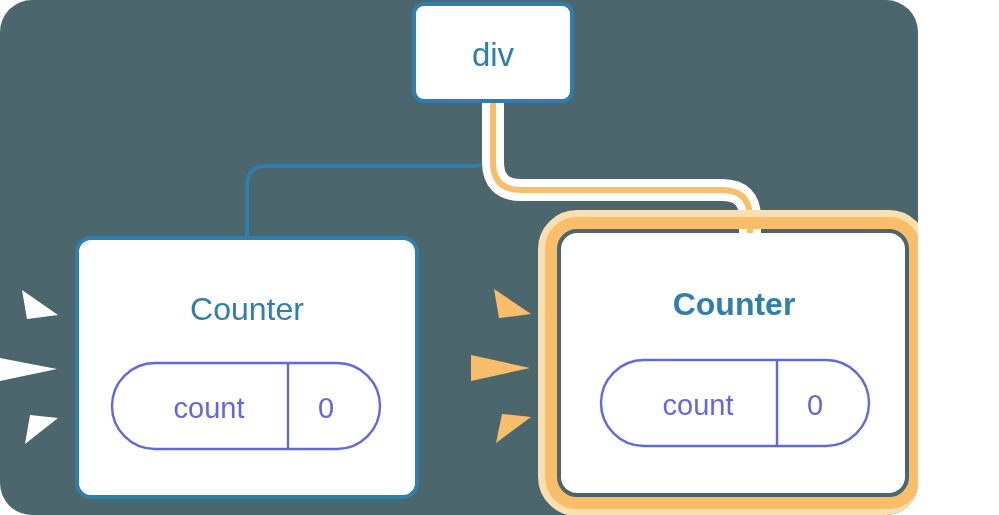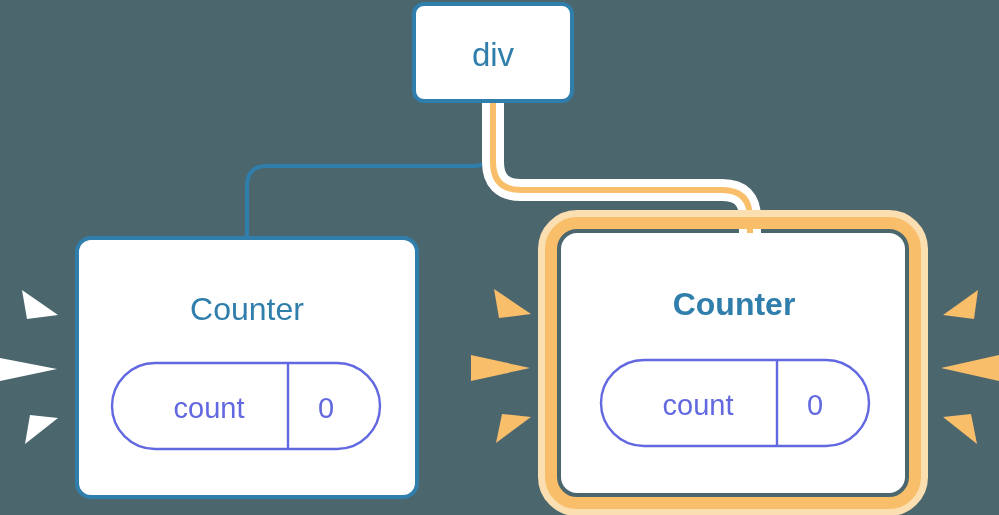--- a/index.html
+++ b/index.html
@@ -2,25 +2,26 @@
 <html><head>
 <meta charset="utf-8">
 <style>
   html, body {
     margin: 0;
     padding: 0;
     background: #ffffff;
   }
   #stage {
     position: relative;
-    width: 999px;
+    width: 918px;
     height: 515px;
     overflow: hidden;
     font-family: "Liberation Sans", sans-serif;
     background: #4c666e;
+    border-radius: 32px;
   }
   #stage svg.layer {
     position: absolute;
     left: 0;
     top: 0;
     width: 999px;
     height: 515px;
   }
   .node-label {
     font-family: "Liberation Sans", sans-serif;

